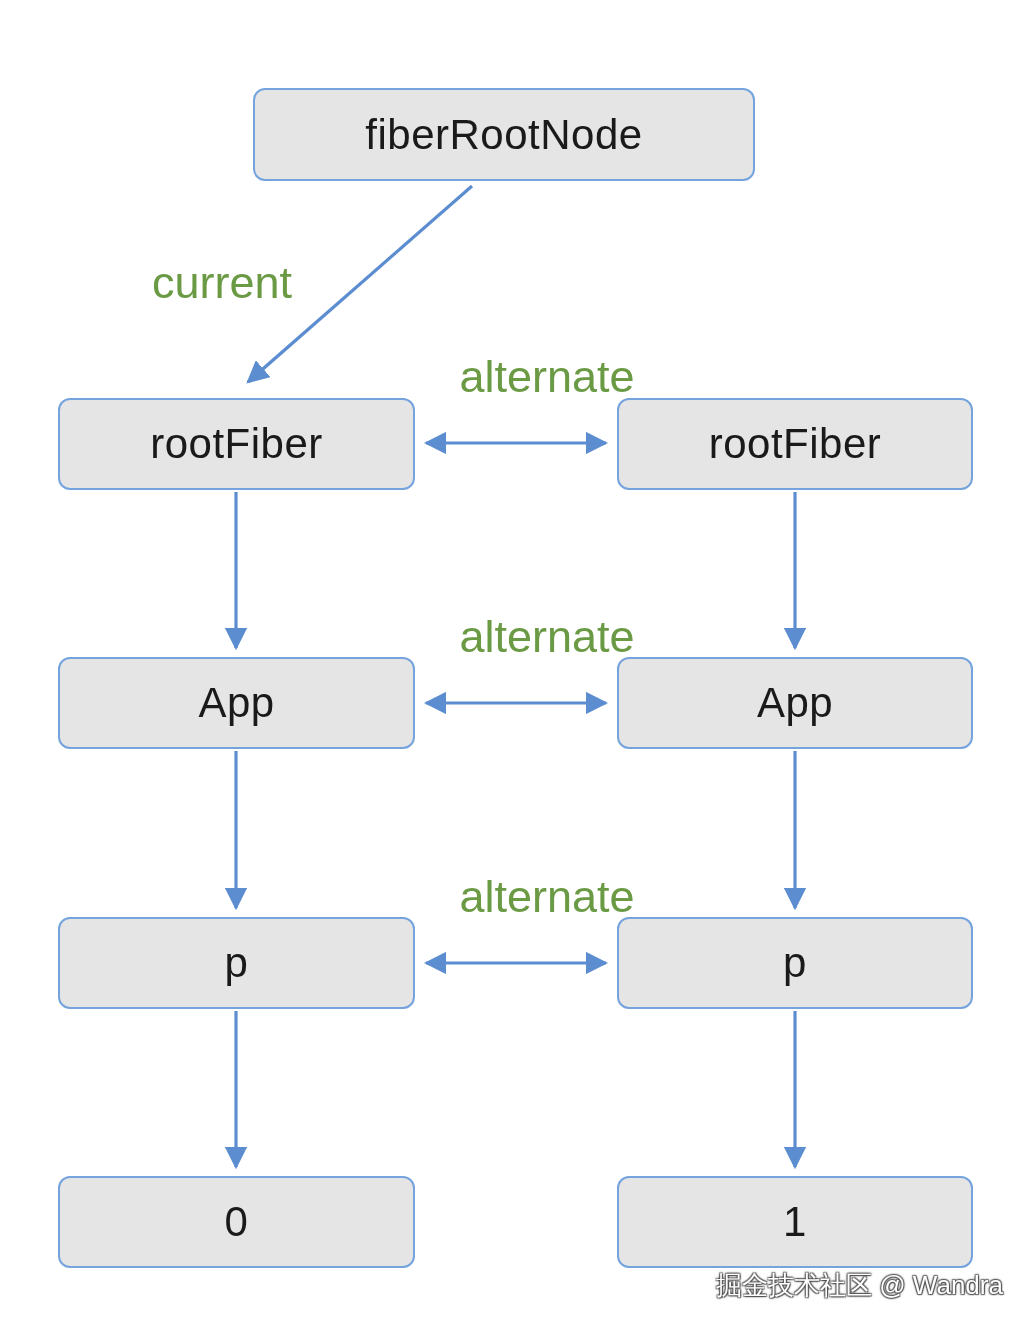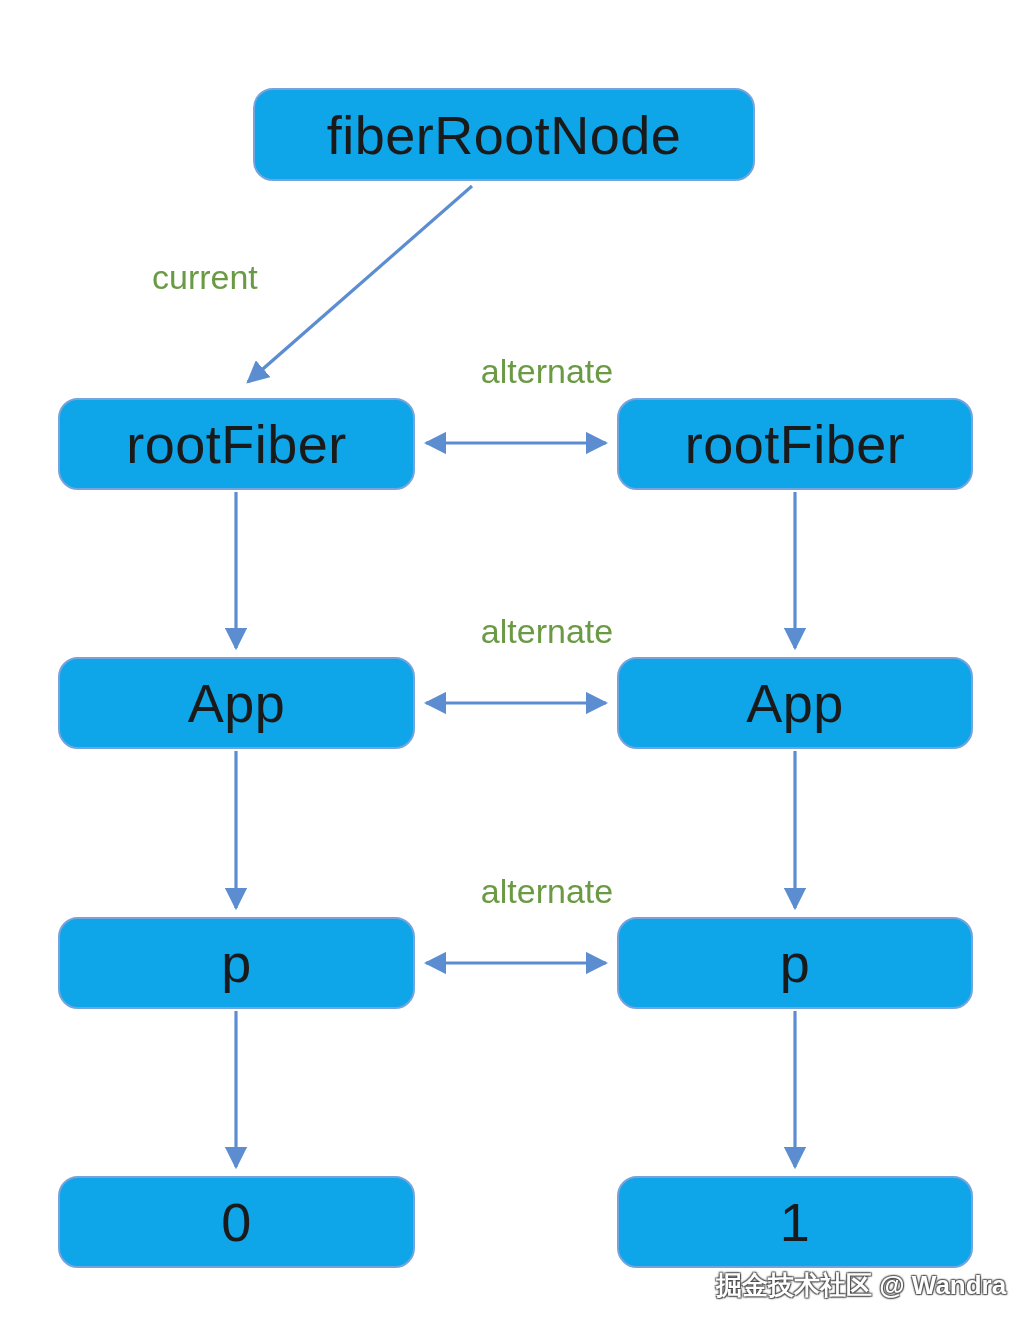--- a/index.html
+++ b/index.html
@@ -13,50 +13,50 @@
   #canvas {
     position: relative;
     width: 1032px;
     height: 1320px;
     background: #ffffff;
     font-family: "Liberation Sans", sans-serif;
     overflow: hidden;
   }
   .node {
     position: absolute;
-    background: #0ea5e9;
+    background: #e5e5e5;
     border: 2.5px solid var(--blue-border);
-    border-radius: 20px;
+    border-radius: 12px;
     display: flex;
     align-items: center;
     justify-content: center;
-    font-size: 54px;
+    font-size: 42px;
     color: var(--node-text);
     letter-spacing: 0.5px;
   }
   .edge-label {
     position: absolute;
     color: var(--green);
-    font-size: 34px;
+    font-size: 45px;
     line-height: 1;
     white-space: nowrap;
   }
   .centered { transform: translateX(-50%); margin-left: 30px; }
   #arrow-layer {
     position: absolute;
     left: 0; top: 0;
     width: 1032px; height: 1320px;
     pointer-events: none;
   }
   #watermark {
     position: absolute;
     left: 716px;
     top: 1268px;
     font-size: 26px;
-    font-weight: bold;
+    font-weight: normal;
     color: #ffffff;
     white-space: nowrap;
     text-shadow:
       1px 1px 1px rgba(70,70,70,0.85),
       -1px -1px 1px rgba(70,70,70,0.7),
       1px -1px 1px rgba(70,70,70,0.7),
       -1px 1px 1px rgba(70,70,70,0.7),
       0 0 3px rgba(70,70,70,0.6);
   }
   

